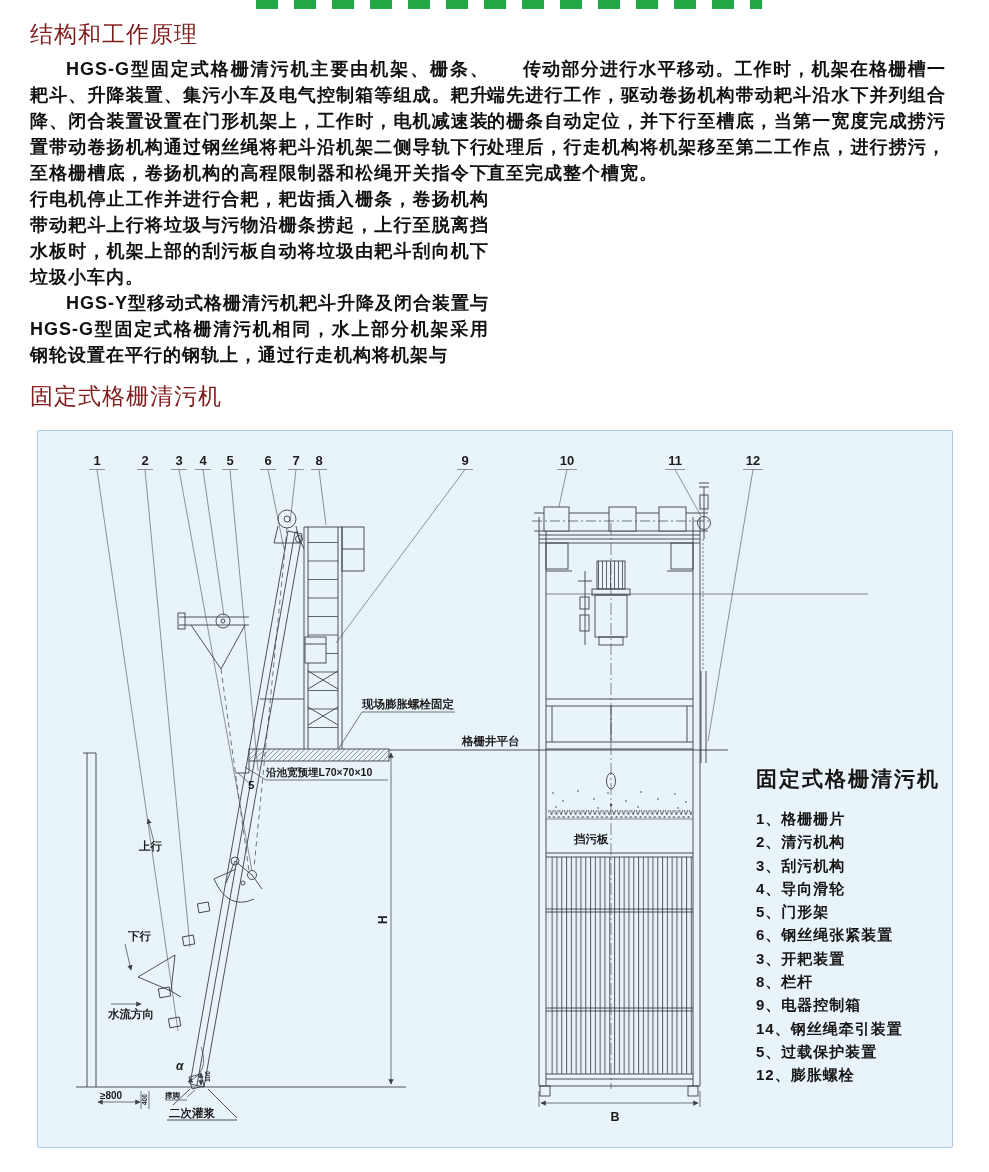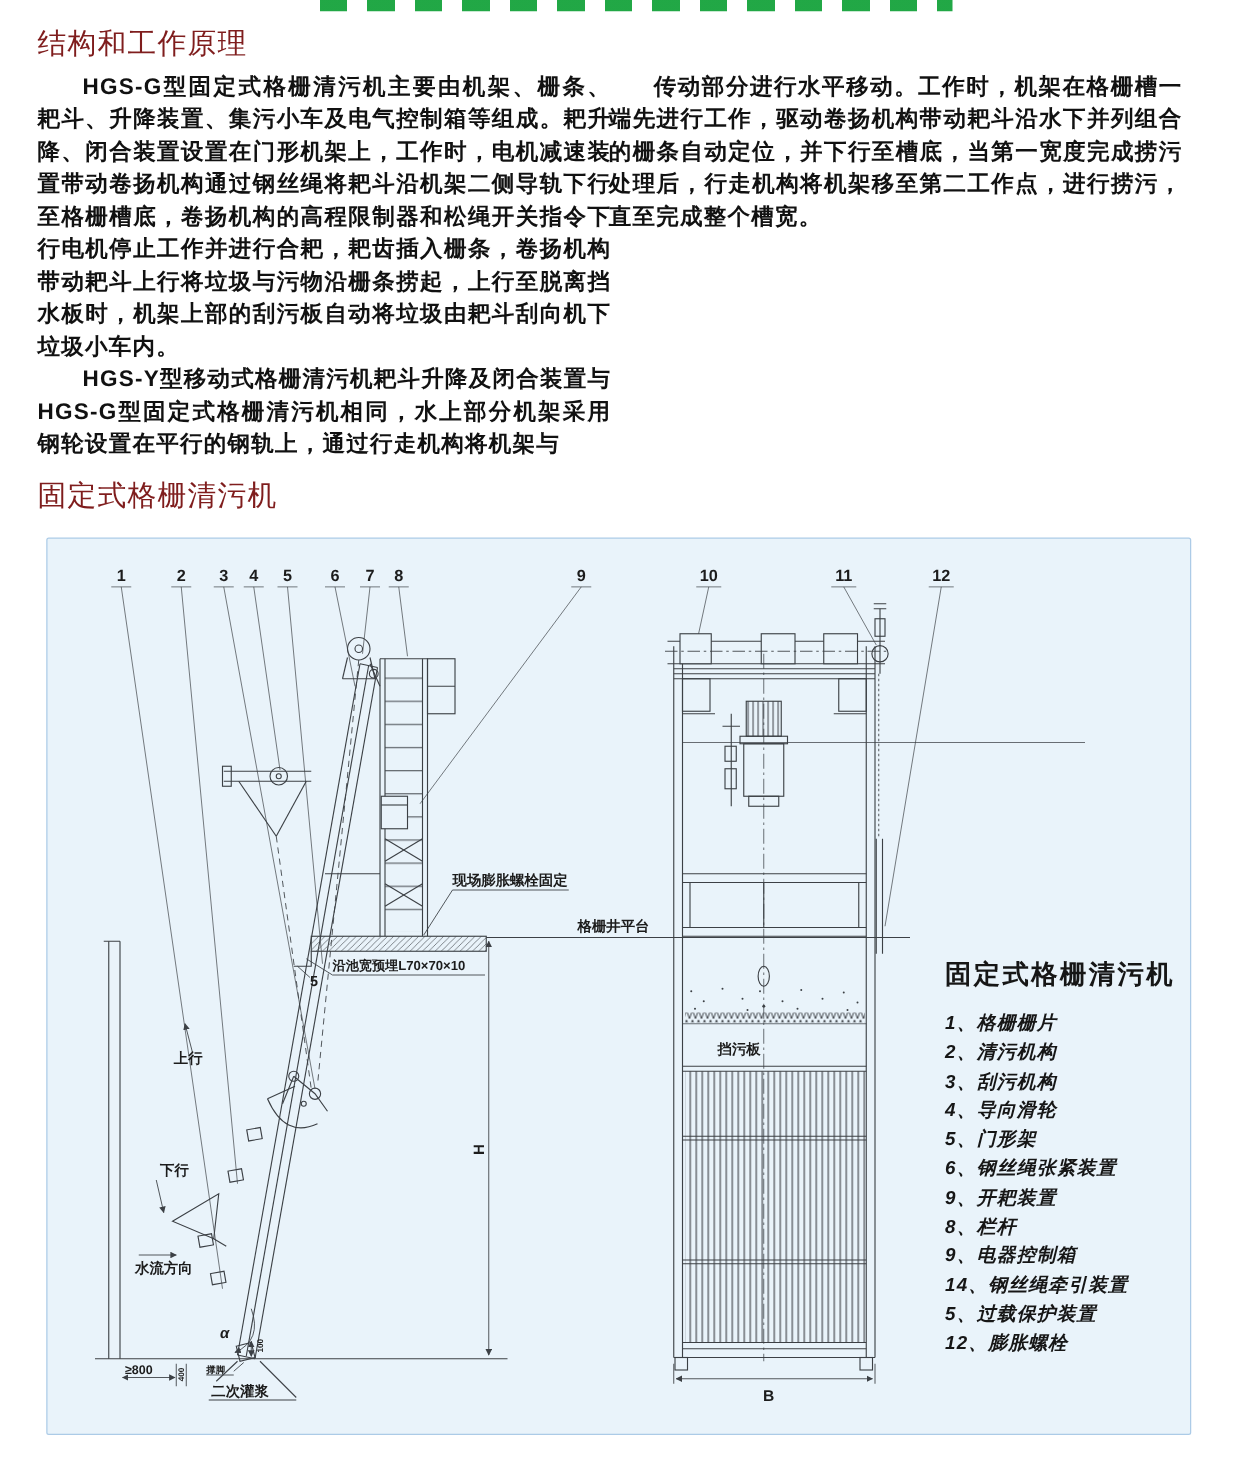--- a/index.html
+++ b/index.html
@@ -13,21 +13,21 @@
   .col{position:absolute;top:56px;width:459px;font-size:18px;line-height:26px;font-weight:600;text-align:justify;letter-spacing:1px;}
   .col p{margin:0;text-indent:2em;}
   .diagram-box{
     position:absolute;left:37px;top:430px;width:916px;height:718px;
     background:#e9f3fa;border:1px solid #accbe7;border-radius:2px;box-sizing:border-box;
   }
   .diagram-box svg{position:absolute;left:0;top:0;}
   .legend{position:absolute;left:718px;top:334px;width:196px;color:#161616;}
   .legend .legend-title{font-size:21px;font-weight:700;letter-spacing:2px;margin:0 0 14px 0;}
   .legend ul{list-style:none;margin:0;padding:0;}
-  .legend li{font-size:15px;font-weight:600;line-height:23.3px;letter-spacing:1px;white-space:nowrap;font-style:italic;}
+  .legend li{font-size:15px;font-weight:600;line-height:23.3px;letter-spacing:1px;white-space:nowrap;}
   svg text{stroke:none;fill:#1c1c1c;font-weight:600;}
 </style>
 </head>
 <body>
 
 <div class="clip-frag" style="left:256px;width:506px;"></div>
 
 <h1 class="sec" style="top:21px;">结构和工作原理</h1>
 
 <div class="col" style="left:30px;">
@@ -318,21 +318,21 @@
 
   <div class="legend">
     <p class="legend-title">固定式格栅清污机</p>
     <ul>
       <li>1、格栅栅片</li>
       <li>2、清污机构</li>
       <li>3、刮污机构</li>
       <li>4、导向滑轮</li>
       <li>5、门形架</li>
       <li>6、钢丝绳张紧装置</li>
-      <li>9、开耙装置</li>
+      <li>3、开耙装置</li>
       <li>8、栏杆</li>
       <li>9、电器控制箱</li>
       <li>14、钢丝绳牵引装置</li>
       <li>5、过载保护装置</li>
       <li>12、膨胀螺栓</li>
     </ul>
   </div>
 </div>
 
 </body></html>

